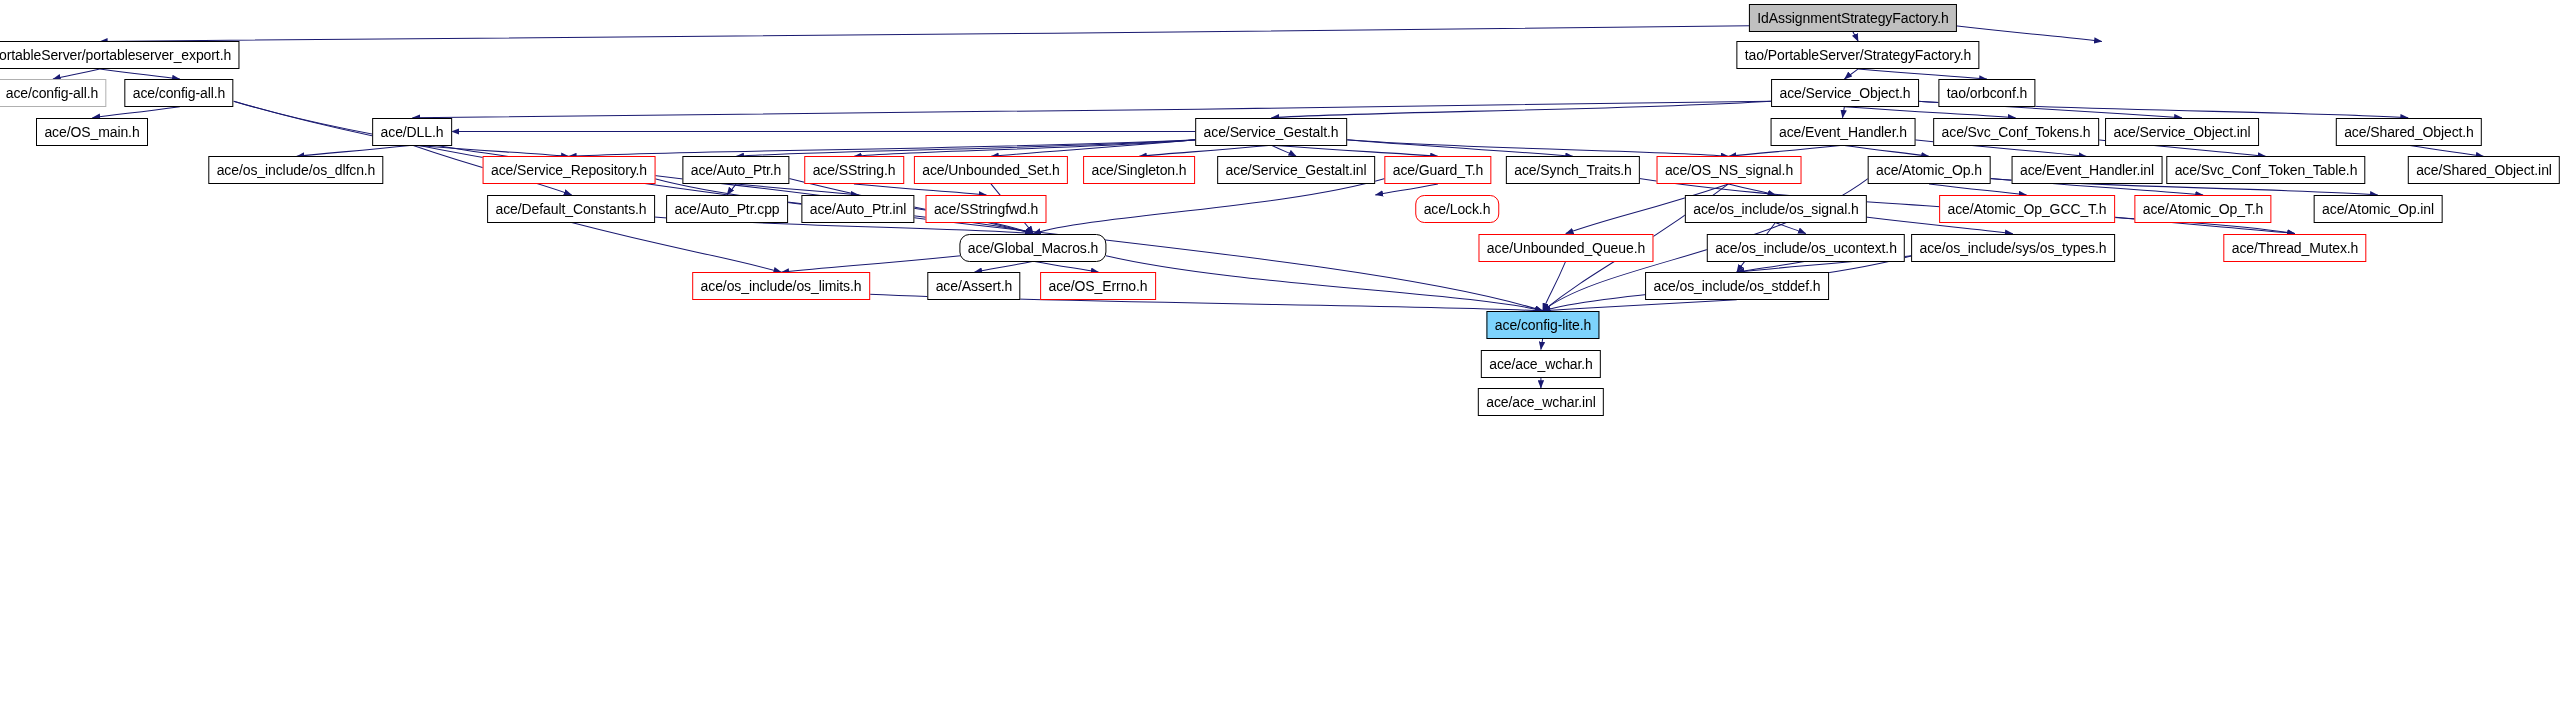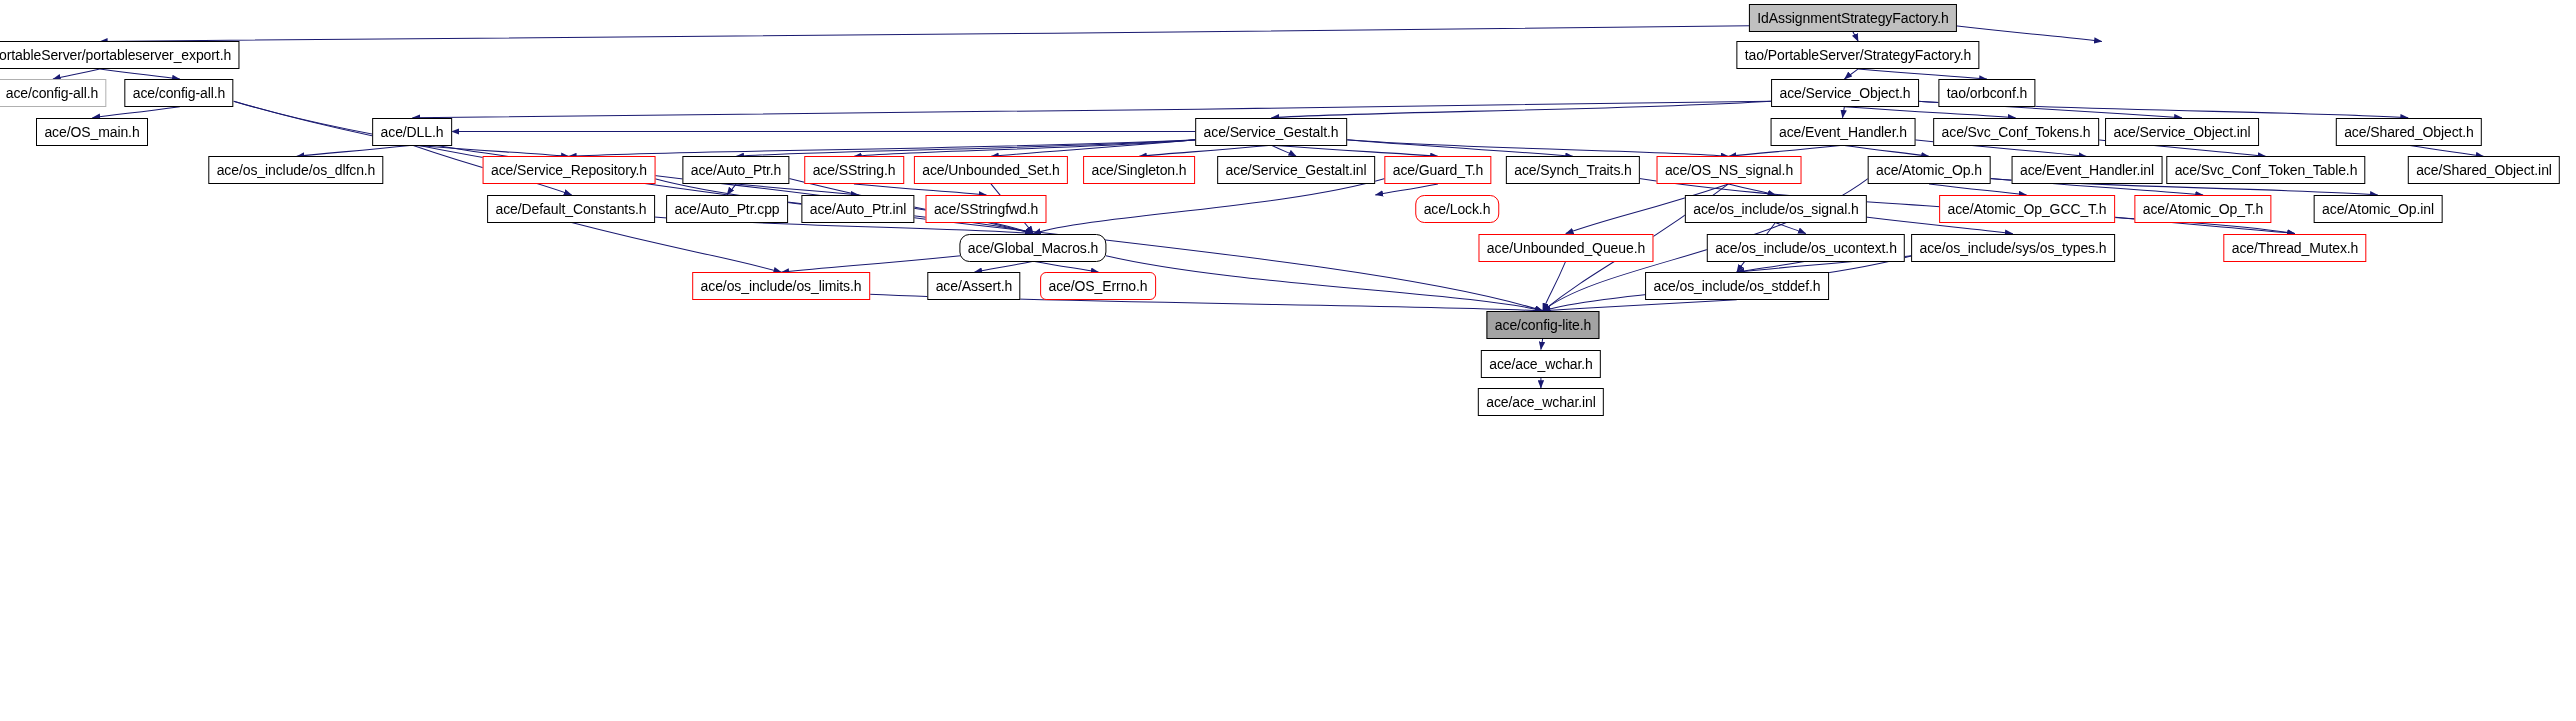--- a/index.html
+++ b/index.html
@@ -41,21 +41,21 @@
   .node.red {
     border-color: #ff0000;
   }
   .node.gray-border {
     border-color: #b0b0b0;
   }
   .node.filled {
     background: #c0c0c0;
   }
   .node.filled-lite {
-    background: #a3a3a3;
+    background: #7dd3fc;
   }
 </style>
 </head>
 <body>
 
 <div id="graph">
   <svg id="edges" viewBox="0 0 2800 784" xmlns="http://www.w3.org/2000/svg">
       <defs>
         <marker id="ah" markerWidth="9" markerHeight="7" refX="8.5" refY="3.5" orient="auto" markerUnits="userSpaceOnUse">
           <path d="M0,0 L9,3.5 L0,7 z" fill="#191970"></path>
@@ -167,19 +167,19 @@
     <div class="node red" style="left: 2027px; top: 195px;"><span>ace/Atomic_Op_GCC_T.h</span></div>
     <div class="node red" style="left: 2203px; top: 195px;"><span>ace/Atomic_Op_T.h</span></div>
     <div class="node" style="left: 2378px; top: 195px;"><span>ace/Atomic_Op.inl</span></div>
     <div class="node" style="left: 1033px; top: 234px; border-radius: 10px;"><span>ace/Global_Macros.h</span></div>
     <div class="node red" style="left: 1566px; top: 234px;"><span>ace/Unbounded_Queue.h</span></div>
     <div class="node" style="left: 1806px; top: 234px;"><span>ace/os_include/os_ucontext.h</span></div>
     <div class="node" style="left: 2013px; top: 234px;"><span>ace/os_include/sys/os_types.h</span></div>
     <div class="node red" style="left: 2295px; top: 234px;"><span>ace/Thread_Mutex.h</span></div>
     <div class="node red" style="left: 781px; top: 272px;"><span>ace/os_include/os_limits.h</span></div>
     <div class="node" style="left: 974px; top: 272px;"><span>ace/Assert.h</span></div>
-    <div class="node red" style="left: 1098px; top: 272px; border-radius: 6px;"><span>ace/OS_Errno.h</span></div>
+    <div class="node red" style="left: 1098px; top: 272px;"><span>ace/OS_Errno.h</span></div>
     <div class="node" style="left: 1737px; top: 272px;"><span>ace/os_include/os_stddef.h</span></div>
     <div class="node filled-lite" style="left: 1543px; top: 311px;"><span>ace/config-lite.h</span></div>
     <div class="node" style="left: 1541px; top: 350px;"><span>ace/ace_wchar.h</span></div>
     <div class="node" style="left: 1541px; top: 388px;"><span>ace/ace_wchar.inl</span></div>
   </div>
 
 
 </body></html>

